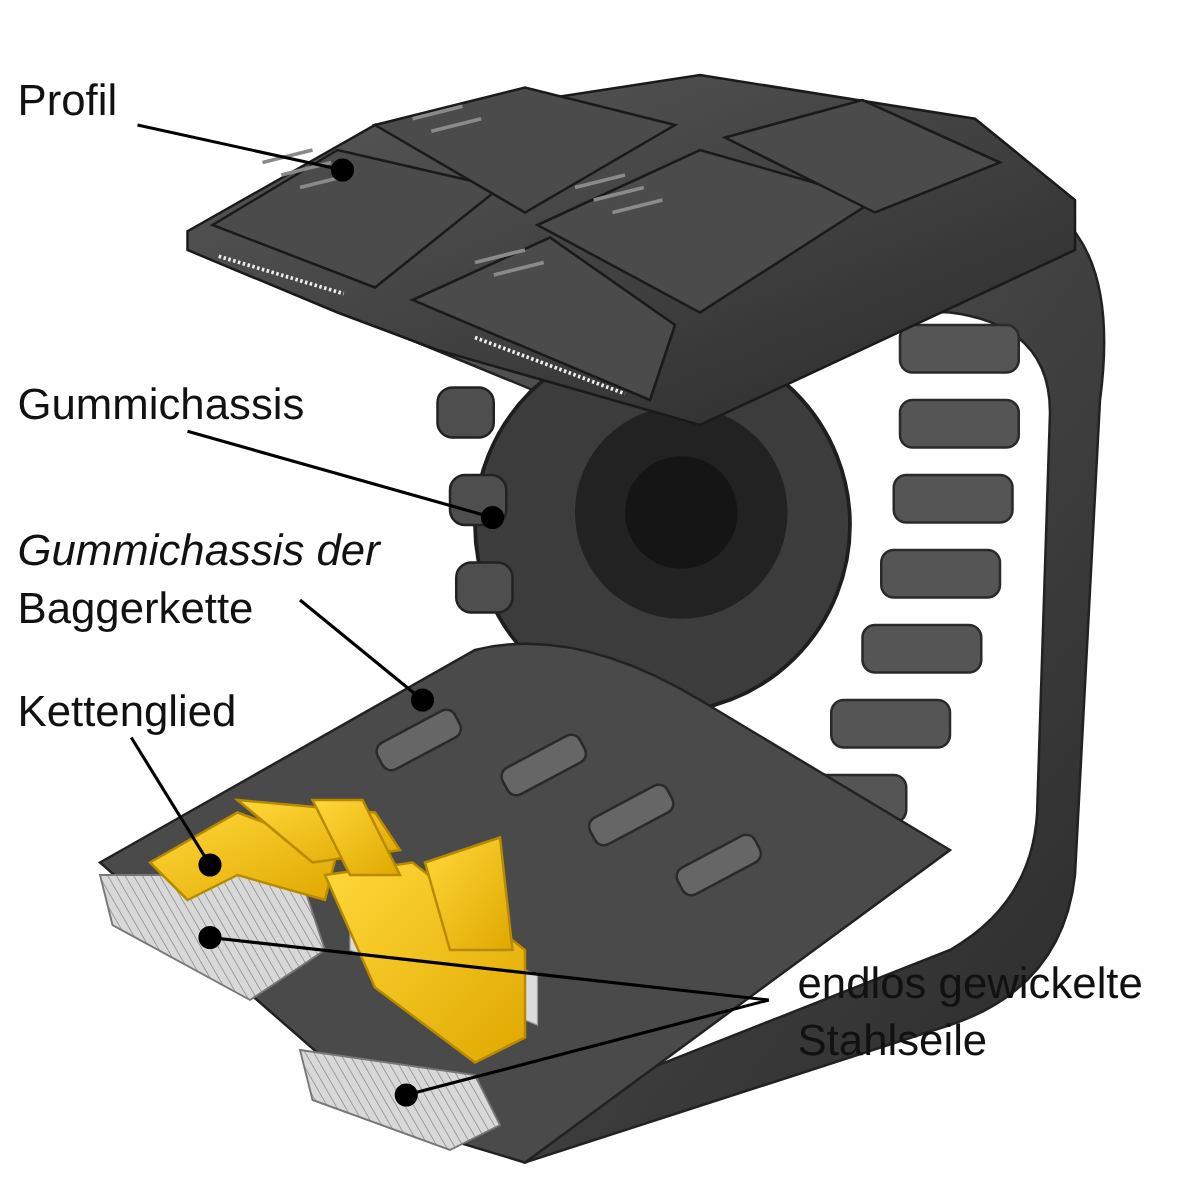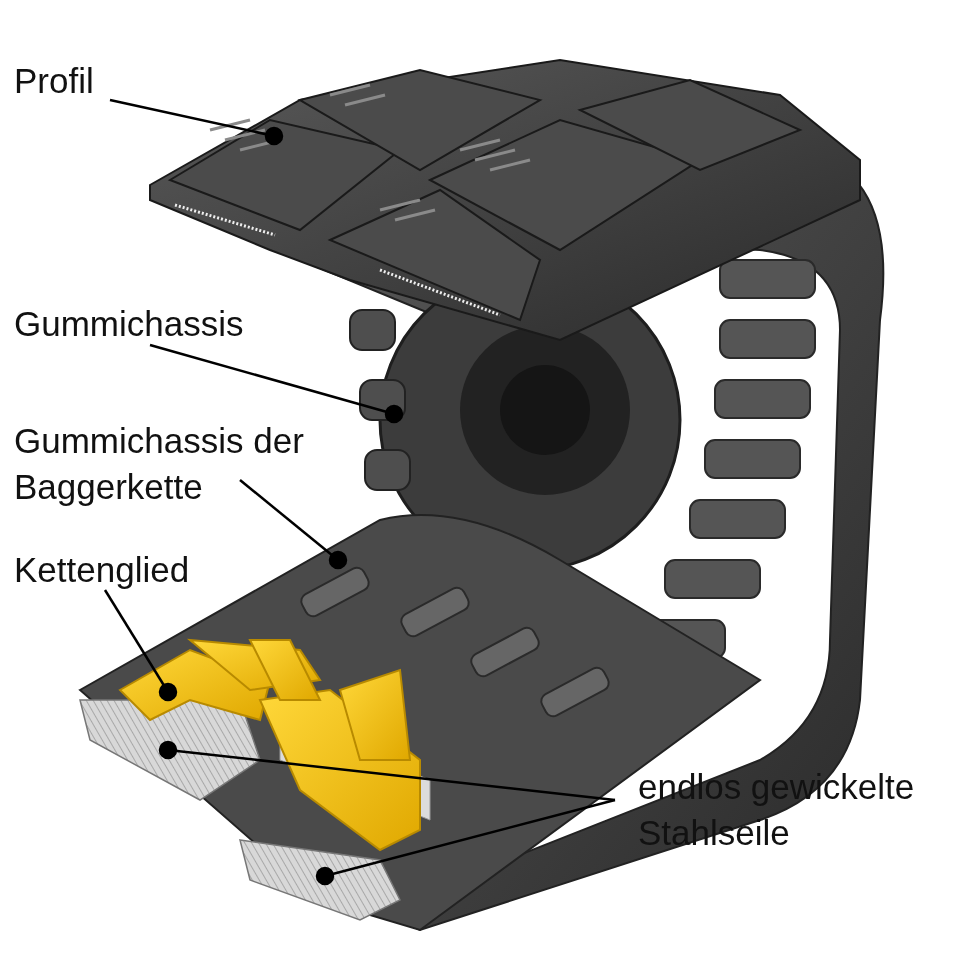--- a/index.html
+++ b/index.html
@@ -111,18 +111,18 @@
         <circle cx="168" cy="692" r="8"></circle>
       <line x1="168" y1="750" x2="615" y2="800"></line>
         <circle cx="168" cy="750" r="8"></circle>
       <line x1="325" y1="876" x2="615" y2="800"></line>
         <circle cx="325" cy="876" r="8"></circle>
     </g>
   </svg>
 
   <div class="label" style="left:14px; top:60px;">Profil</div>
   <div class="label" style="left:14px; top:303px;">Gummichassis</div>
-  <div class="label" style="left:14px; top:420px;">Gummichassis der</div>
+  <div class="label" style="left:14px; top:420px;font-style:italic;">Gummichassis der</div>
   <div class="label" style="left:14px; top:466px;">Baggerkette</div>
   <div class="label" style="left:14px; top:549px;">Kettenglied</div>
   <div class="label" style="left:638px; top:812px;">Stahlseile</div>
   <div class="label" style="left:638px; top:766px;">endlos gewickelte</div>
 </div>
 
 </body></html>

